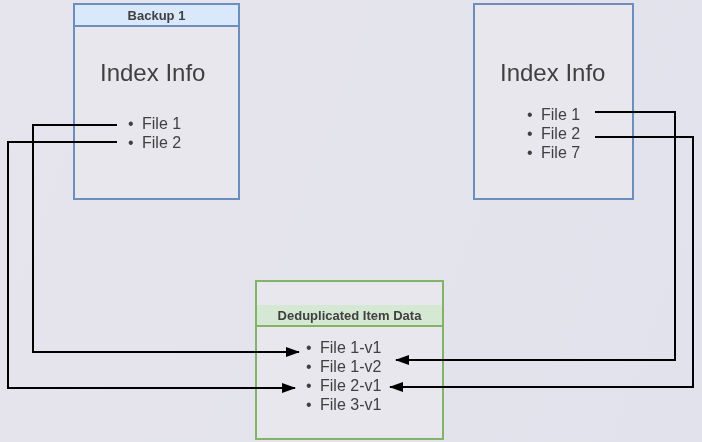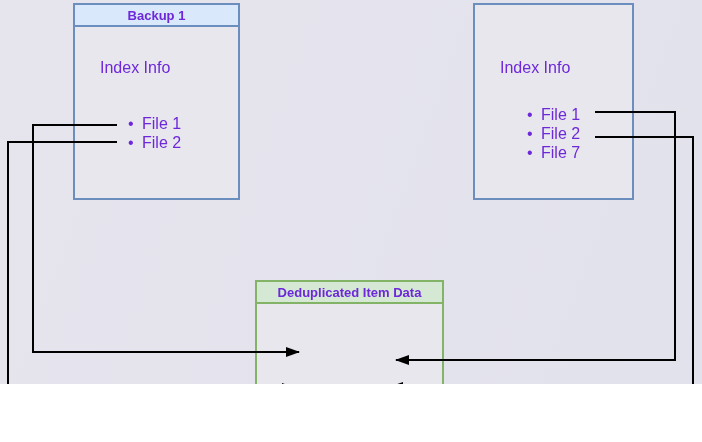--- a/index.html
+++ b/index.html
@@ -1,46 +1,46 @@
 <!DOCTYPE html>
 <html><head>
 <meta charset="utf-8">
 <style>
   html,body{margin:0;padding:0;}
   .canvas{
     position:relative;
-    width:702px;height:384px;
+    width:702px;height:442px;
     background:linear-gradient(110deg, var(--bg1), var(--bg2));
     font-family:"Liberation Sans", sans-serif;
-    color:#6d28d9;
+    color:#404040;
     overflow:hidden;
   }
   .box{
     position:absolute;
     border:2px solid #888;
     box-sizing:border-box;
     background:var(--box-fill);
   }
   .box.blue{border-color:var(--blue-border);}
   .box.green{border-color:var(--green-border);}
   .box-header{
     height:22px;
     line-height:21px;
     text-align:center;
     font-weight:bold;
     font-size:13px;
     border-bottom:2px solid;
     box-sizing:border-box;
   }
   .blue .box-header{background:var(--blue-header);border-color:var(--blue-border);}
-  .green .box-header{background:var(--green-header);border-color:var(--green-border);}
+  .green .box-header{background:var(--green-header);border-color:var(--green-border);margin-top:23px;}
   .subtitle{
     position:absolute;
     left:25px;top:54px;
-    font-size:16px;
+    font-size:24px;
     white-space:nowrap;
   }
   ul.file-list{
     position:absolute;
     margin:0;padding:0;
     list-style:none;
     font-size:16px;
     line-height:19px;
     white-space:nowrap;
   }
@@ -78,20 +78,26 @@
     <div class="subtitle">Index Info</div>
     <ul class="file-list">
       <li>File 1</li>
       <li>File 2</li>
       <li>File 7</li>
     </ul>
   </div>
 
   <div class="box green" id="dedup">
     <div class="box-header">Deduplicated Item Data</div>
+    <ul class="file-list">
+      <li>File 1-v1</li>
+      <li>File 1-v2</li>
+      <li>File 2-v1</li>
+      <li>File 3-v1</li>
+    </ul>
   </div>
 
   <svg class="overlay" width="702" height="442" viewBox="0 0 702 442">
     <defs>
       <marker id="arrowhead" markerUnits="userSpaceOnUse" markerWidth="14" markerHeight="10" refX="13" refY="5" orient="auto">
         <polygon points="0,0 14,5 0,10" fill="#000000"></polygon>
       </marker>
     </defs>
   <polyline points="117,125 33,125 33,352 299,352" fill="none" stroke="#000000" stroke-width="2" marker-end="url(#arrowhead)"></polyline>
       <polyline points="117,142 8,142 8,388 295,388" fill="none" stroke="#000000" stroke-width="2" marker-end="url(#arrowhead)"></polyline>

